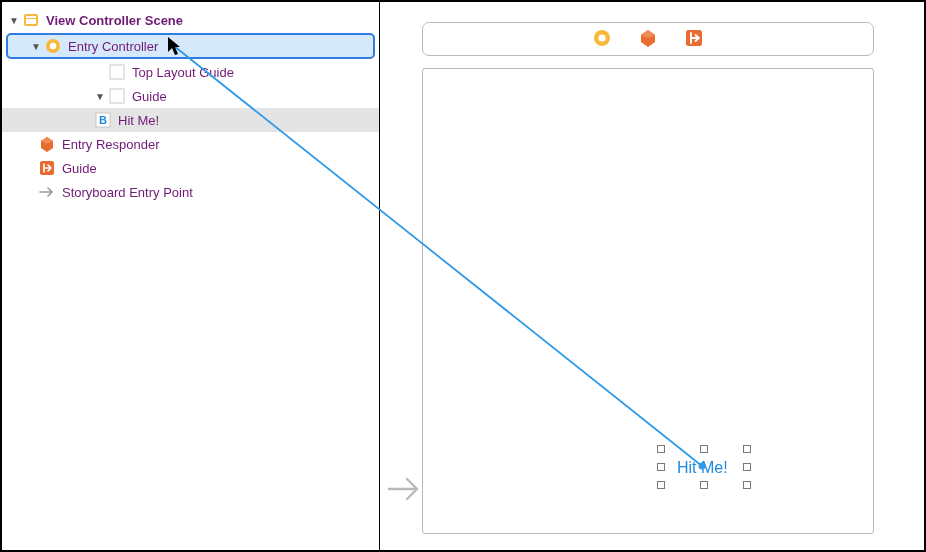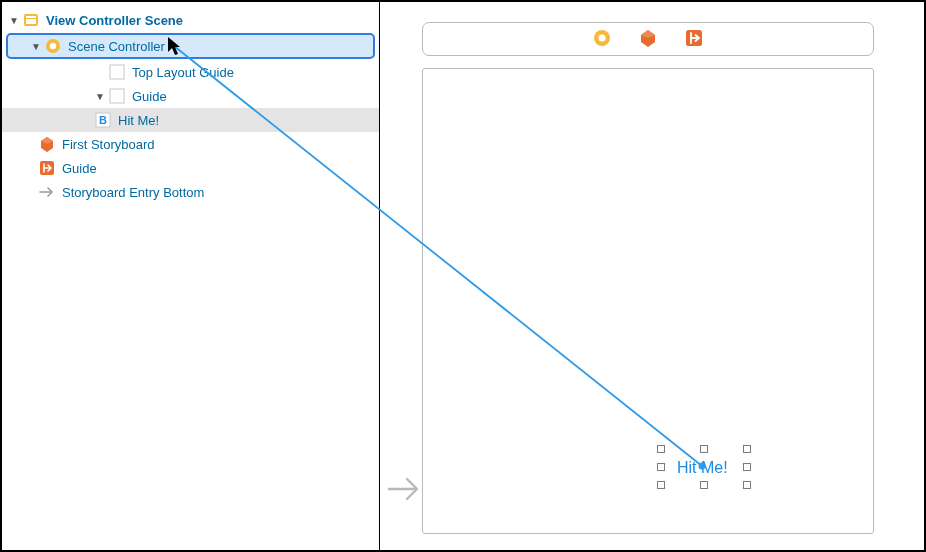--- a/index.html
+++ b/index.html
@@ -48,21 +48,21 @@
       justify-content: center;
       color: #555;
       font-size: 10px;
       margin-right: 2px;
     }
     .tree-icon {
       width: 18px; height: 18px;
       display: inline-flex; align-items: center; justify-content: center;
       margin-right: 6px;
     }
-    .tree-label { color: #0369a1; }
+    .tree-label { color: #701a75; }
     .indent-1 { padding-left: 22px; }
     .indent-2 { padding-left: 92px; }
     .indent-3 { padding-left: 78px; }
 
     
     .scene-topbar {
       position: absolute;
       top: 20px; left: 42px; right: 50px;
       height: 34px;
       border: 1px solid #b9b9b9;
@@ -144,21 +144,21 @@
     </div>
 
     <div class="tree-row selected indent-1">
       <span class="disclosure">▼</span>
       <span class="tree-icon">
         <svg width="18" height="18" viewBox="0 0 18 18">
             <circle cx="9" cy="9" r="7" fill="#f6b93b"></circle>
             <circle cx="9" cy="9" r="3.2" fill="#fff"></circle>
           </svg>
       </span>
-      <span class="tree-label">Scene Controller</span>
+      <span class="tree-label">Entry Controller</span>
     </div>
 
     <div class="tree-row indent-2">
       <span class="disclosure"></span>
       <span class="tree-icon">
         <svg width="16" height="16" viewBox="0 0 16 16">
             <rect x="1" y="1" width="14" height="14" fill="none" stroke="#c8c8c8" stroke-width="1"></rect>
           </svg>
       </span>
       <span class="tree-label">Top Layout Guide</span>
@@ -187,42 +187,42 @@
     </div>
 
     <div class="tree-row indent-1">
       <span class="disclosure" style="width:12px"></span>
       <span class="tree-icon">
         <svg width="18" height="18" viewBox="0 0 18 18">
             <polygon points="9,2 15,6 15,13 9,17 3,13 3,6" fill="#e86c30"></polygon>
             <polygon points="9,2 15,6 9,9 3,6" fill="#f08a57"></polygon>
           </svg>
       </span>
-      <span class="tree-label">First Storyboard</span>
+      <span class="tree-label">Entry Responder</span>
     </div>
 
     <div class="tree-row indent-1">
       <span class="disclosure" style="width:12px"></span>
       <span class="tree-icon">
         <svg width="18" height="18" viewBox="0 0 18 18">
             <rect x="2" y="2" width="14" height="14" rx="2" fill="#e86c30"></rect>
             <path d="M6 5 L6 13 M6 9 L12 9 M10 6 L13 9 L10 12" stroke="#fff" stroke-width="1.6" fill="none" stroke-linecap="round" stroke-linejoin="round"></path>
           </svg>
       </span>
       <span class="tree-label">Guide</span>
     </div>
 
     <div class="tree-row indent-1">
       <span class="disclosure" style="width:12px"></span>
       <span class="tree-icon">
         <svg width="18" height="14" viewBox="0 0 18 14">
             <path d="M2 7 L14 7 M10 3 L14 7 L10 11" stroke="#9a9a9a" stroke-width="1.6" fill="none" stroke-linecap="round" stroke-linejoin="round"></path>
           </svg>
       </span>
-      <span class="tree-label">Storyboard Entry Bottom</span>
+      <span class="tree-label">Storyboard Entry Point</span>
     </div>
 
   </div>
 
   <div class="canvas-panel">
 
     <div class="scene-topbar">
       <span>
         <svg width="20" height="20" viewBox="0 0 20 20">
             <circle cx="10" cy="10" r="8" fill="#f6b93b"></circle>

